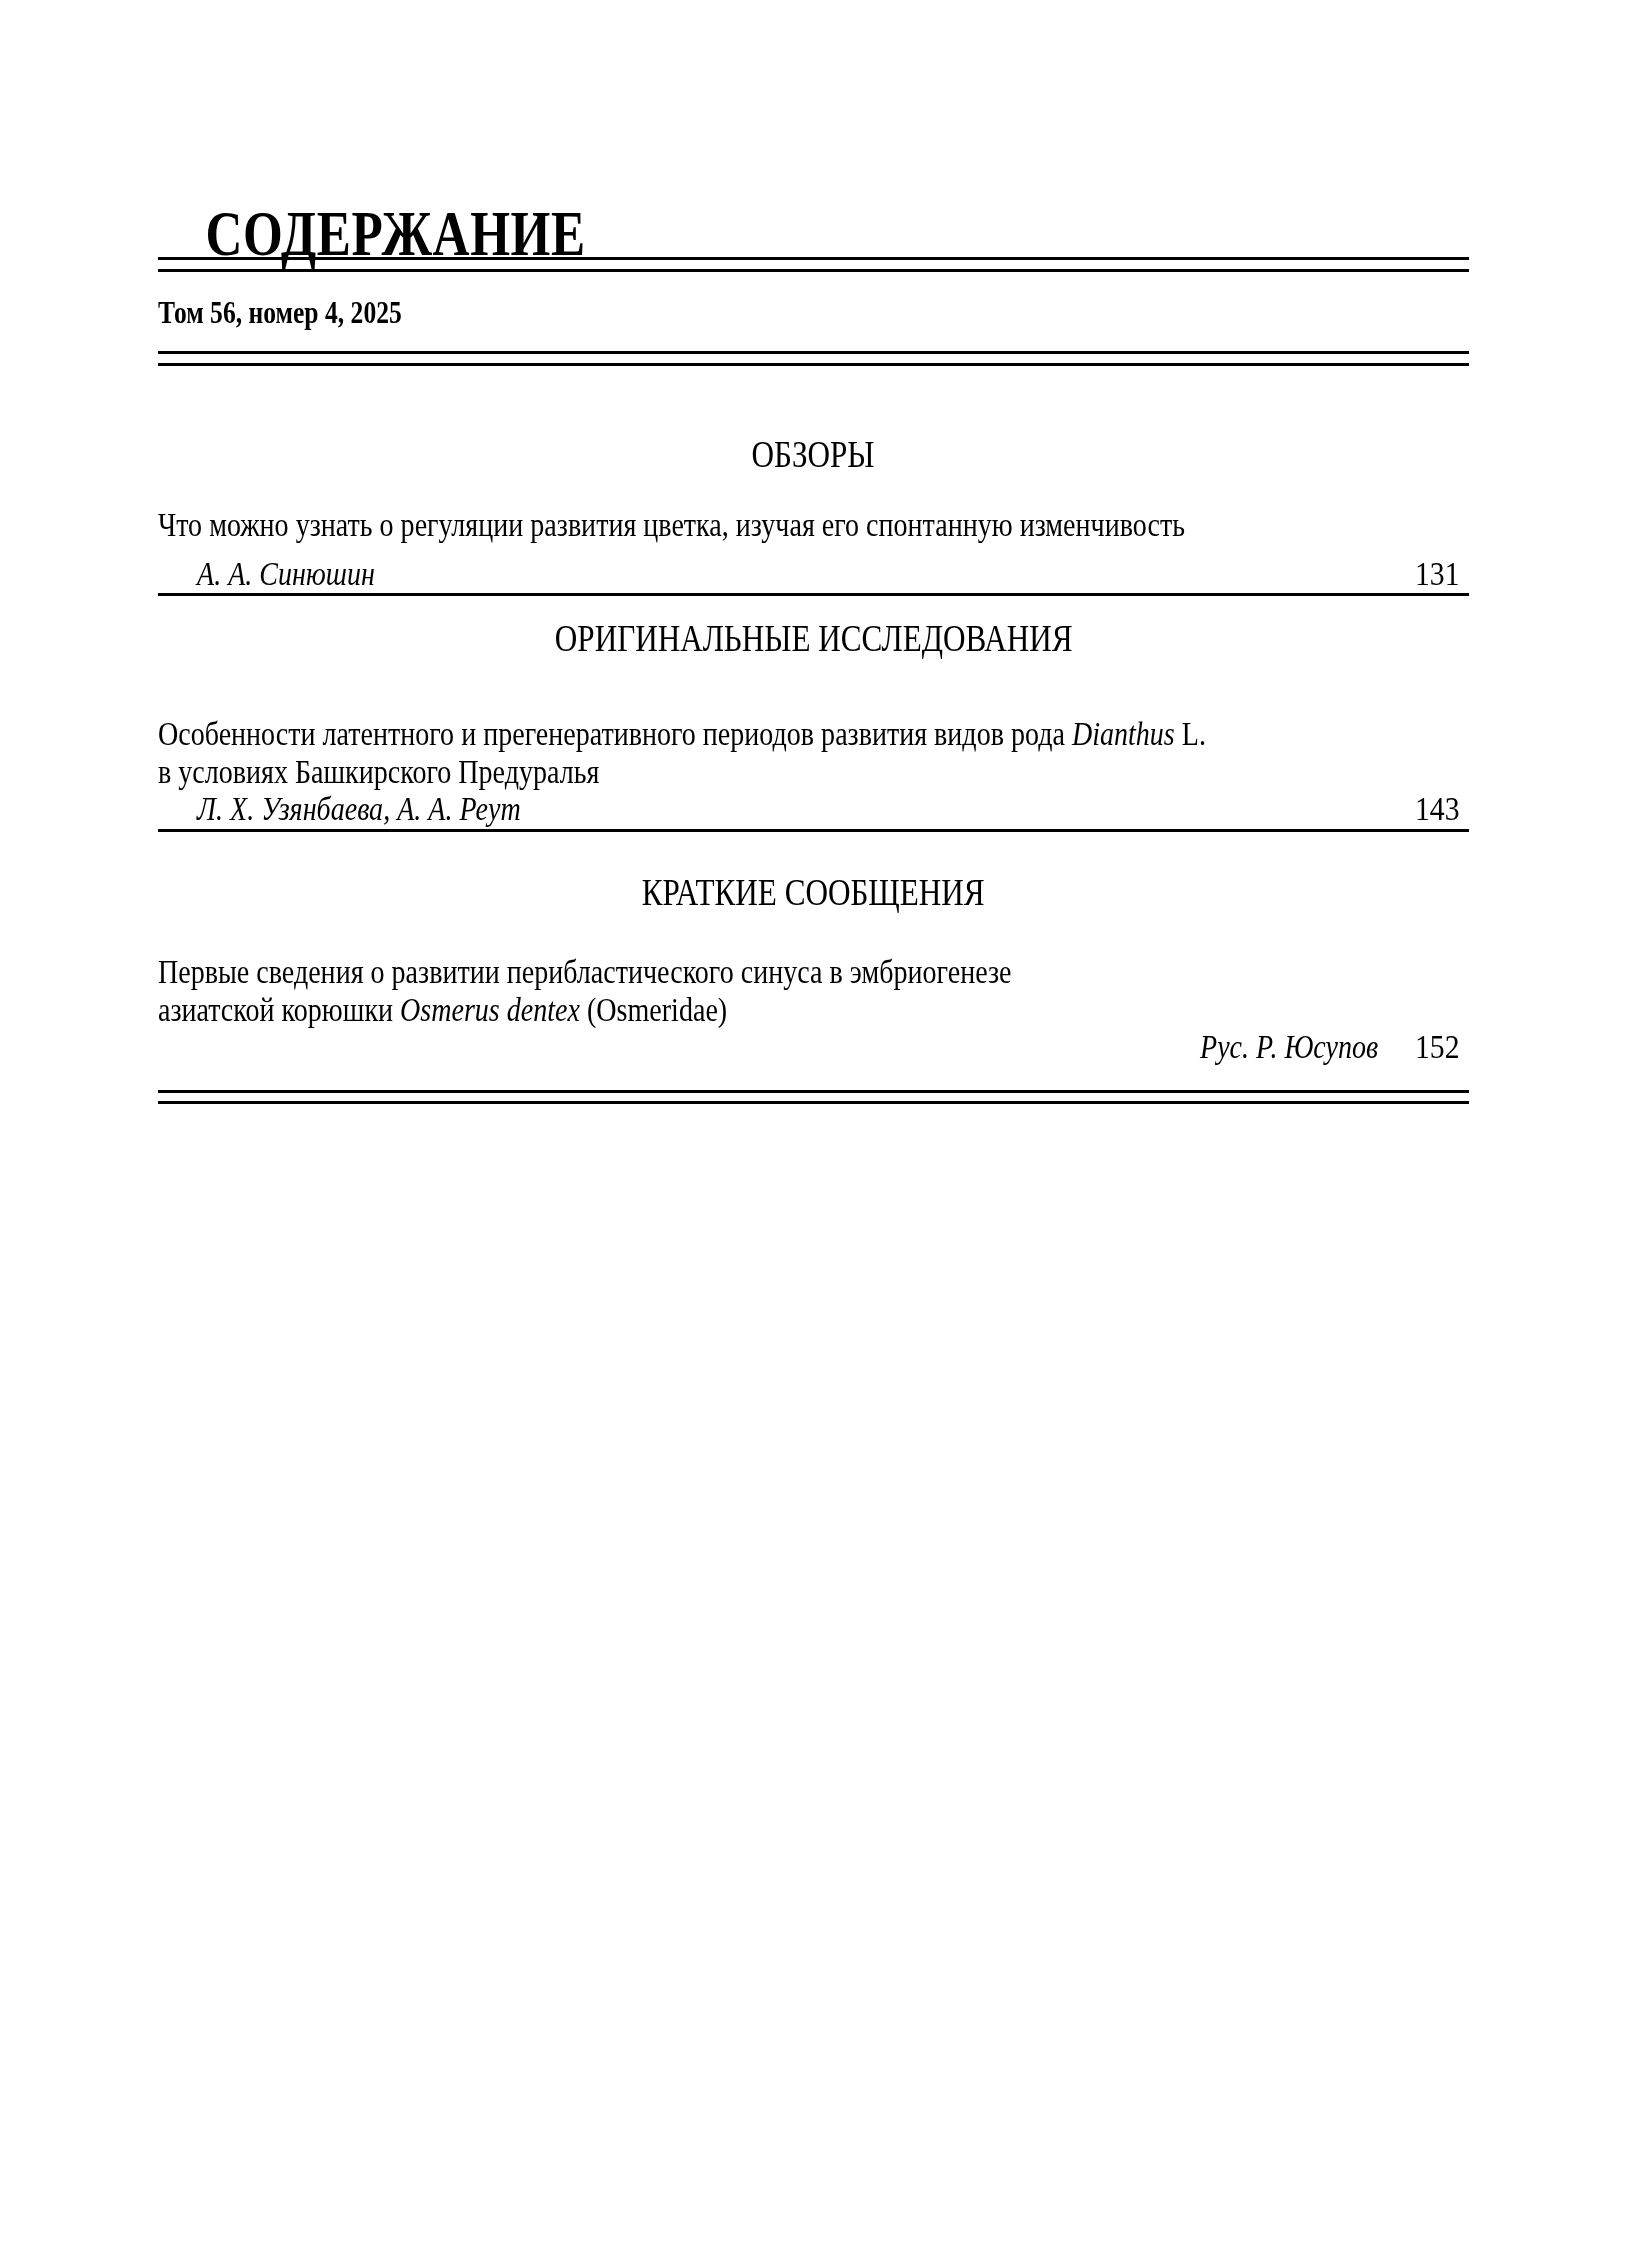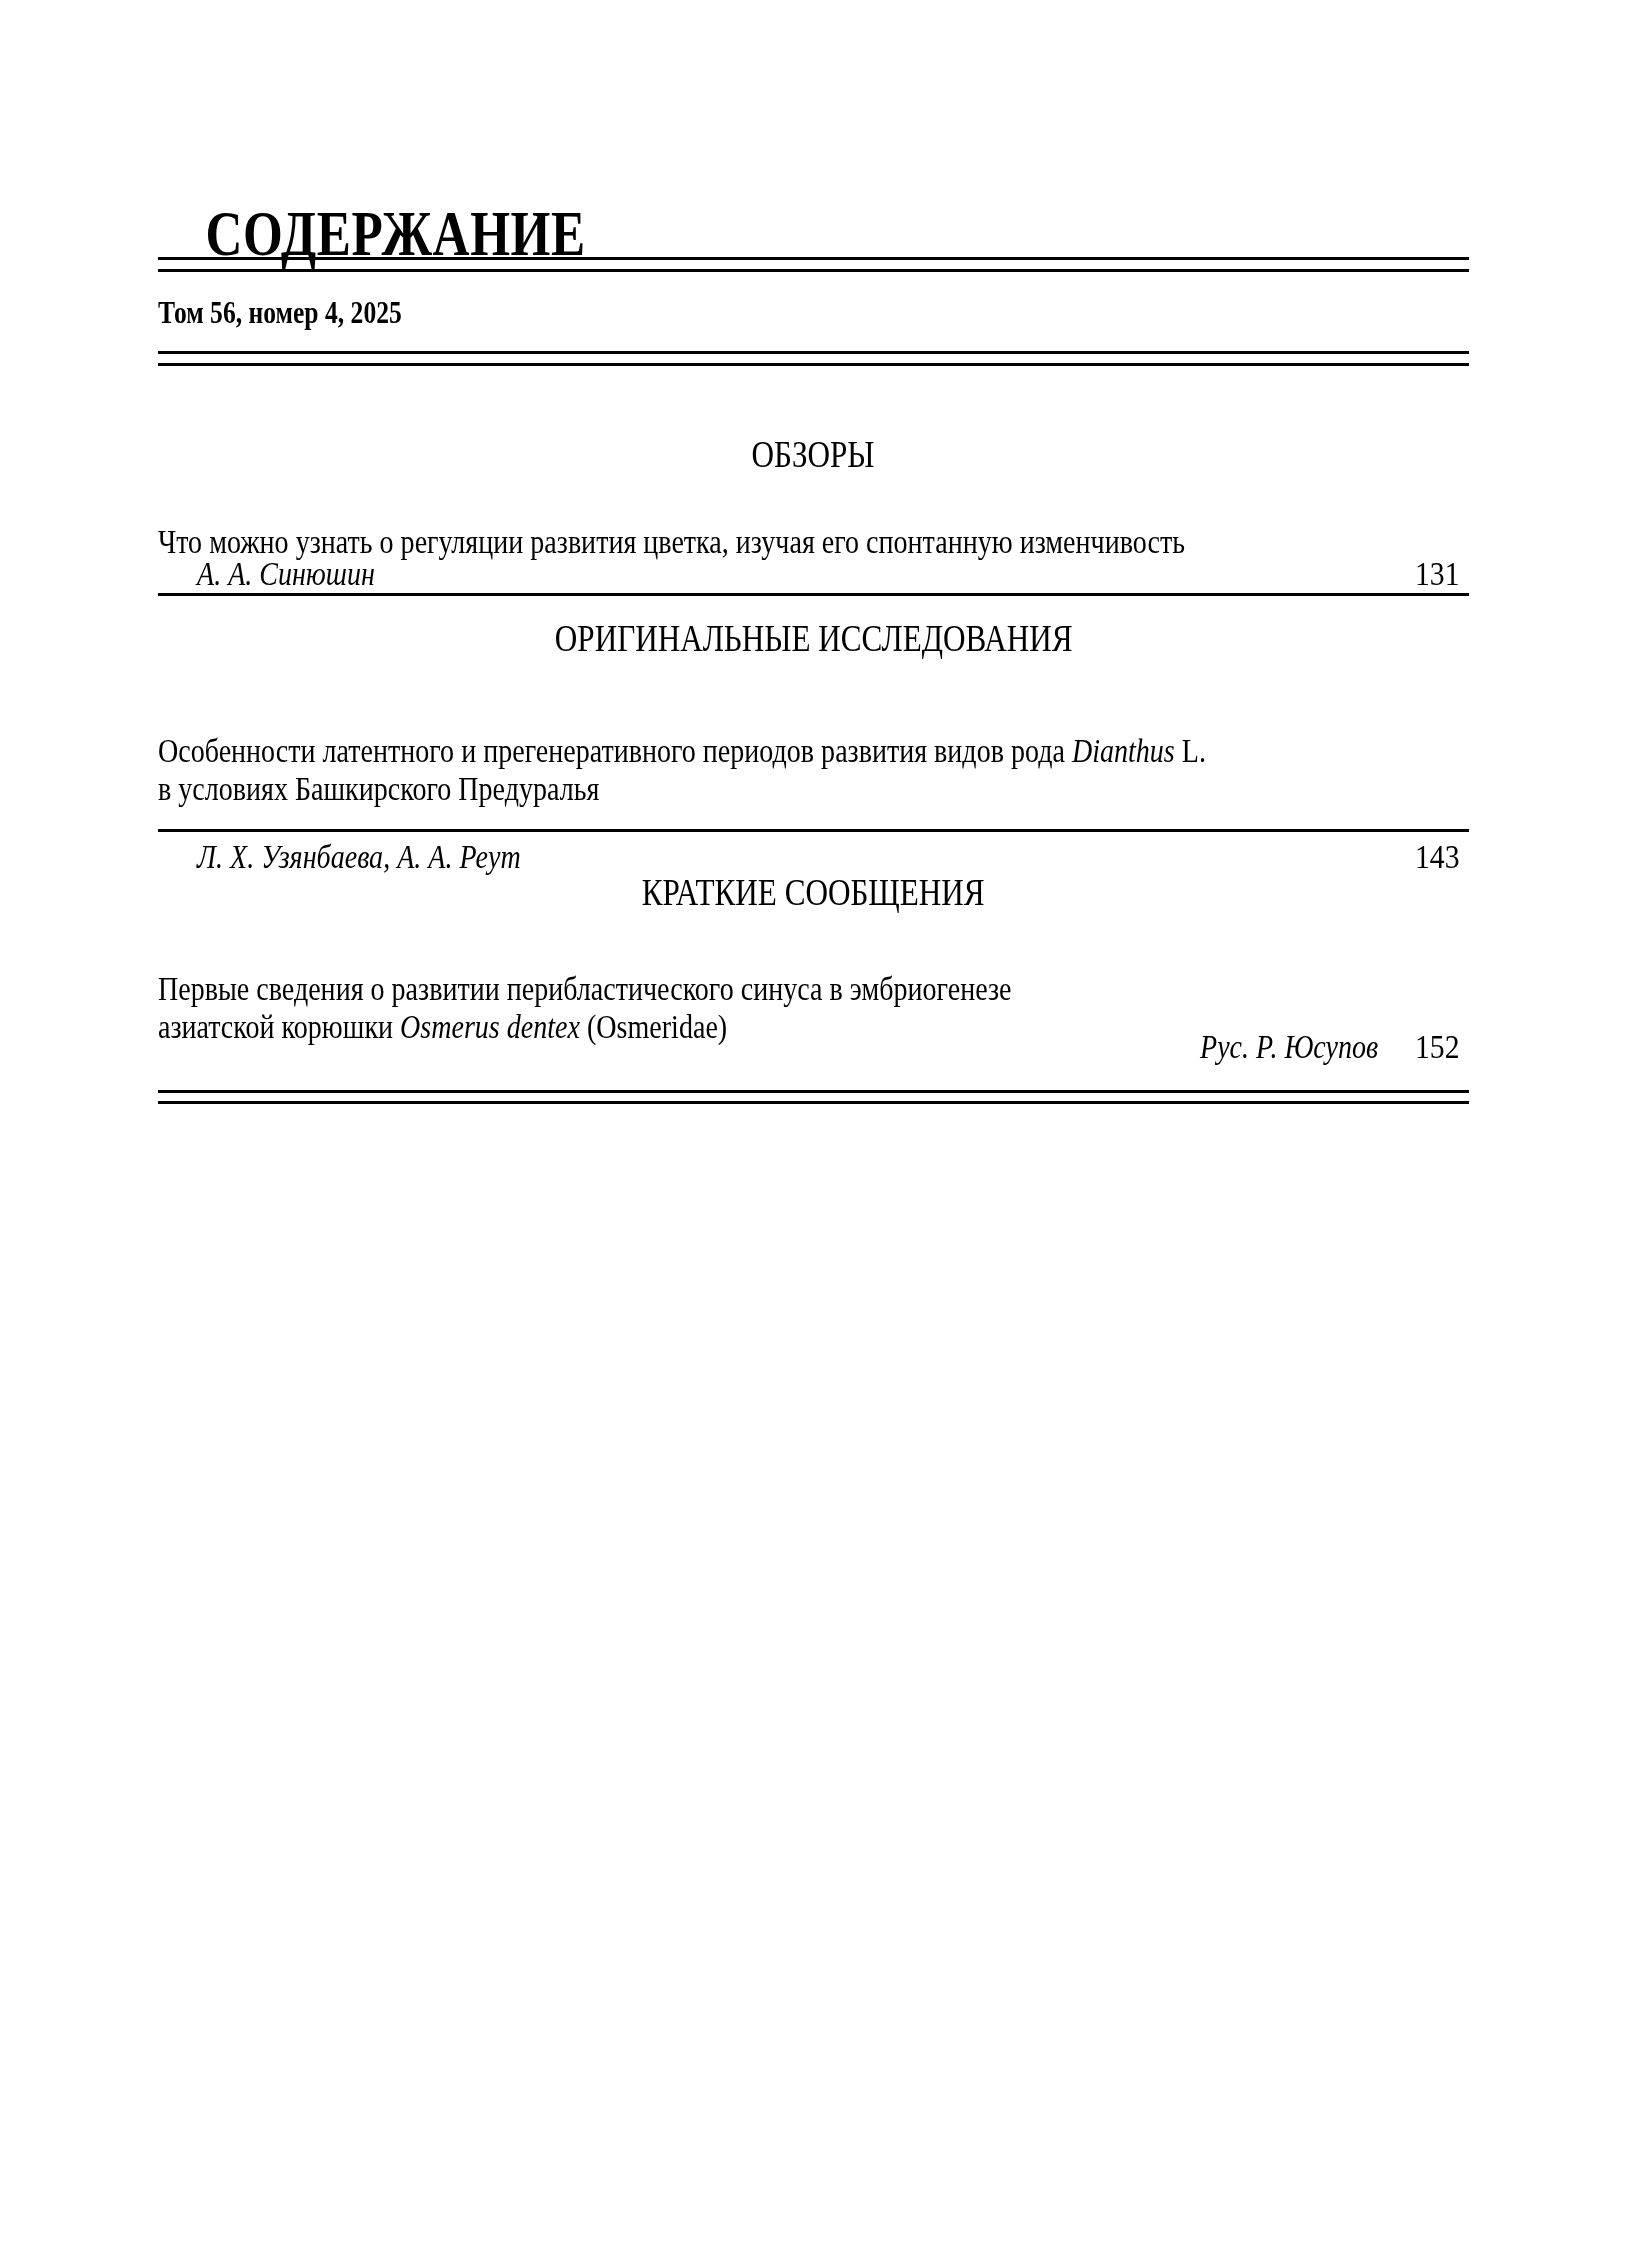--- a/index.html
+++ b/index.html
@@ -72,21 +72,20 @@
   }
   .h-reviews  { top: 435px; }
   .h-original { top: 619px; }
   .h-brief    { top: 873px; }
 
   
   .entry-title {
     font-size: 33px;
     line-height: 38px;
     white-space: nowrap;
-    margin-top: 17px;
   }
   .entry-title .squeeze {
     display: inline-block;
     transform: scaleX(0.85);
     transform-origin: 0 0;
   }
   .e1-title { top: 509px;  line-height: 33px; }
   .e2-title { top: 715px; }
   .e3-title { top: 953px; }
 
@@ -107,21 +106,21 @@
     transform-origin: 0 50%;
     white-space: nowrap;
   }
   .author-row .pagenum {
     margin-right: 9.4px;
     transform: scaleX(0.90);
     transform-origin: 100% 50%;
     white-space: nowrap;
   }
   .e1-authors { top: 558px; }
-  .e2-authors { top: 793px; margin-top: 48px; }
+  .e2-authors { top: 793px; }
   .e3-authors { top: 1031px; justify-content: flex-end; }
 </style>
 </head>
 <body>
 
 <div class="abs page-title">
   <span class="squeeze">СОДЕРЖАНИЕ</span>
 </div>
 
 <div class="rule rule-a1"></div>

